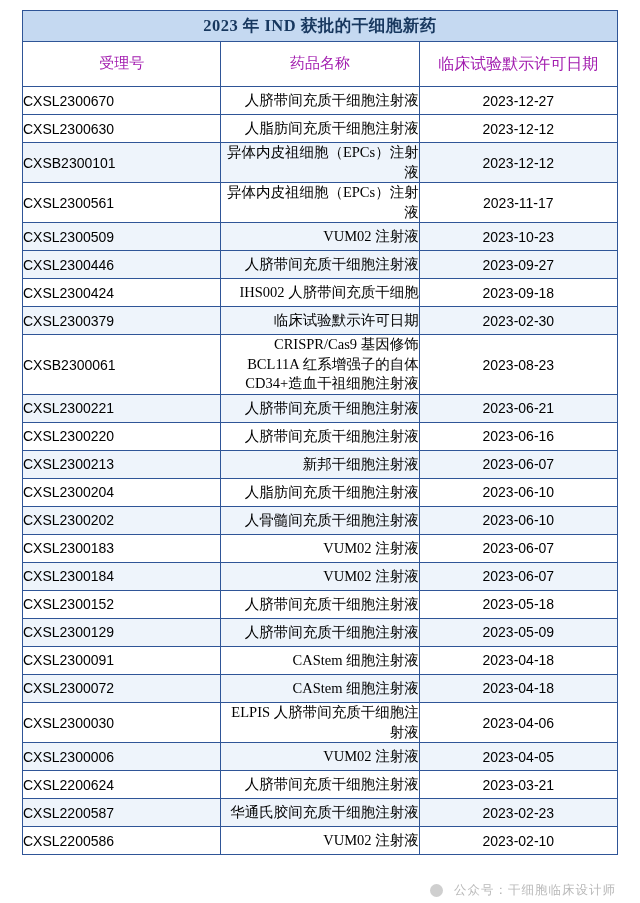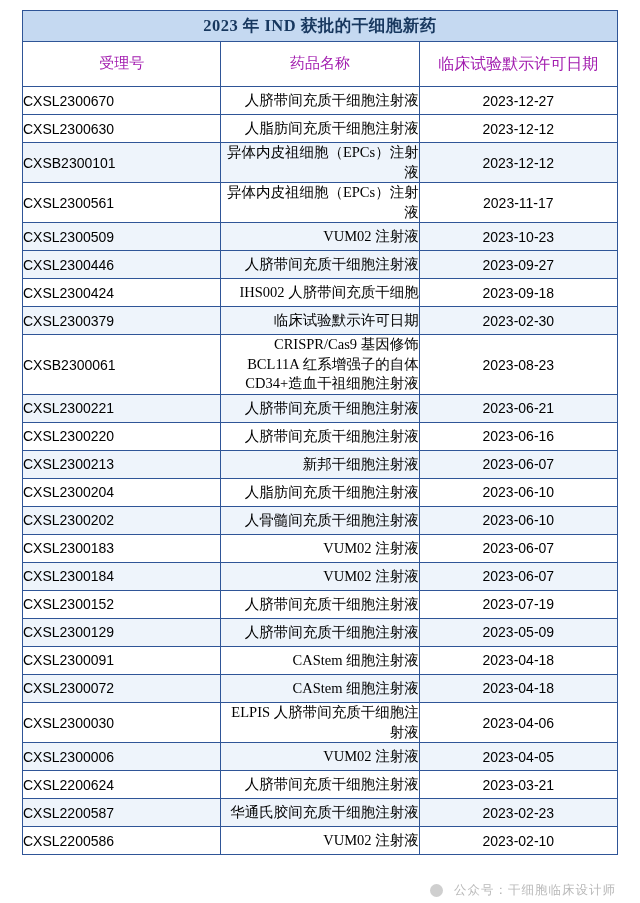--- a/index.html
+++ b/index.html
@@ -201,21 +201,21 @@
         <td class="c-date">2023-06-07</td>
       </tr>
       <tr class="row-alt">
         <td class="c-id">CXSL2300184</td>
         <td class="c-name">VUM02 注射液</td>
         <td class="c-date">2023-06-07</td>
       </tr>
       <tr class="row-plain">
         <td class="c-id">CXSL2300152</td>
         <td class="c-name">人脐带间充质干细胞注射液</td>
-        <td class="c-date">2023-07-19</td>
+        <td class="c-date">2023-05-18</td>
       </tr>
       <tr class="row-alt">
         <td class="c-id">CXSL2300129</td>
         <td class="c-name">人脐带间充质干细胞注射液</td>
         <td class="c-date">2023-05-09</td>
       </tr>
       <tr class="row-plain">
         <td class="c-id">CXSL2300091</td>
         <td class="c-name">CAStem 细胞注射液</td>
         <td class="c-date">2023-04-18</td>

